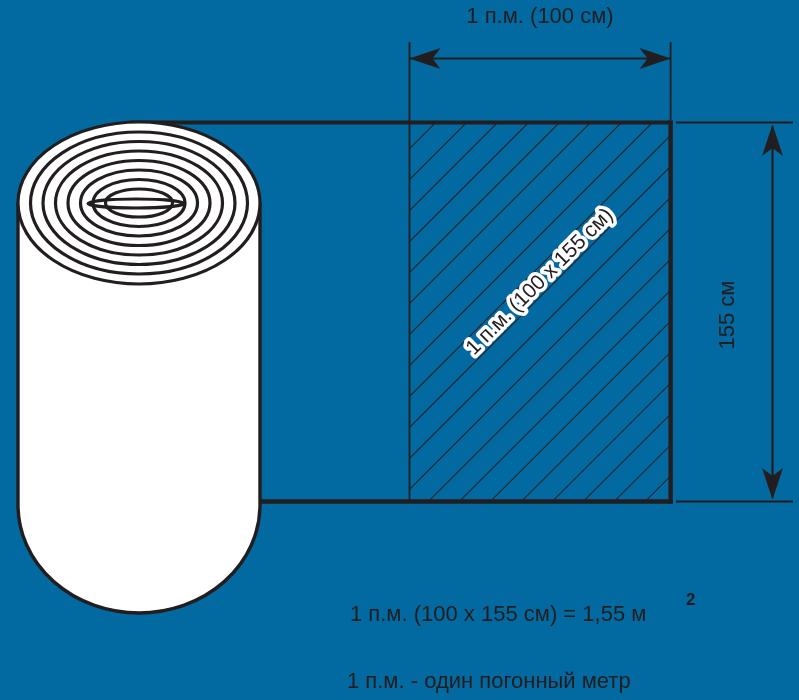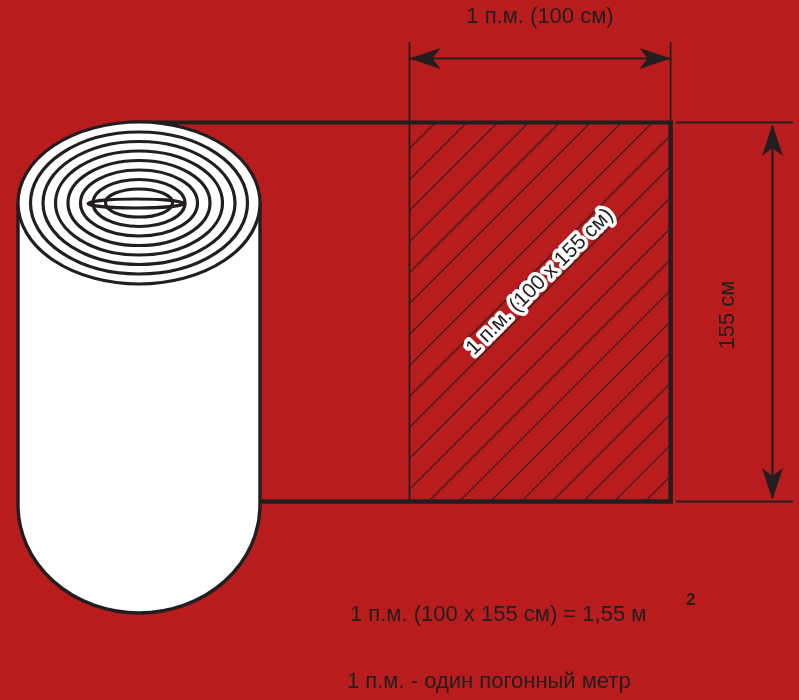--- a/index.html
+++ b/index.html
@@ -4,21 +4,21 @@
 <style>
   html, body {
     margin: 0;
     padding: 0;
     background: #ffffff;
   }
   .stage {
     position: relative;
     width: 799px;
     height: 700px;
-    background: #b91c1c;
+    background: #0369a1;
     overflow: hidden;
     font-family: "Liberation Sans", sans-serif;
   }
   svg { display: block; }
   text {
     font-family: "Liberation Sans", sans-serif;
     fill: #221e1f;
   }
   .dim-label  { font-size: 22px; }
   .hatch-label { font-size: 21px; paint-order: stroke; stroke: #ffffff; stroke-width: 7px; stroke-linejoin: round; }

